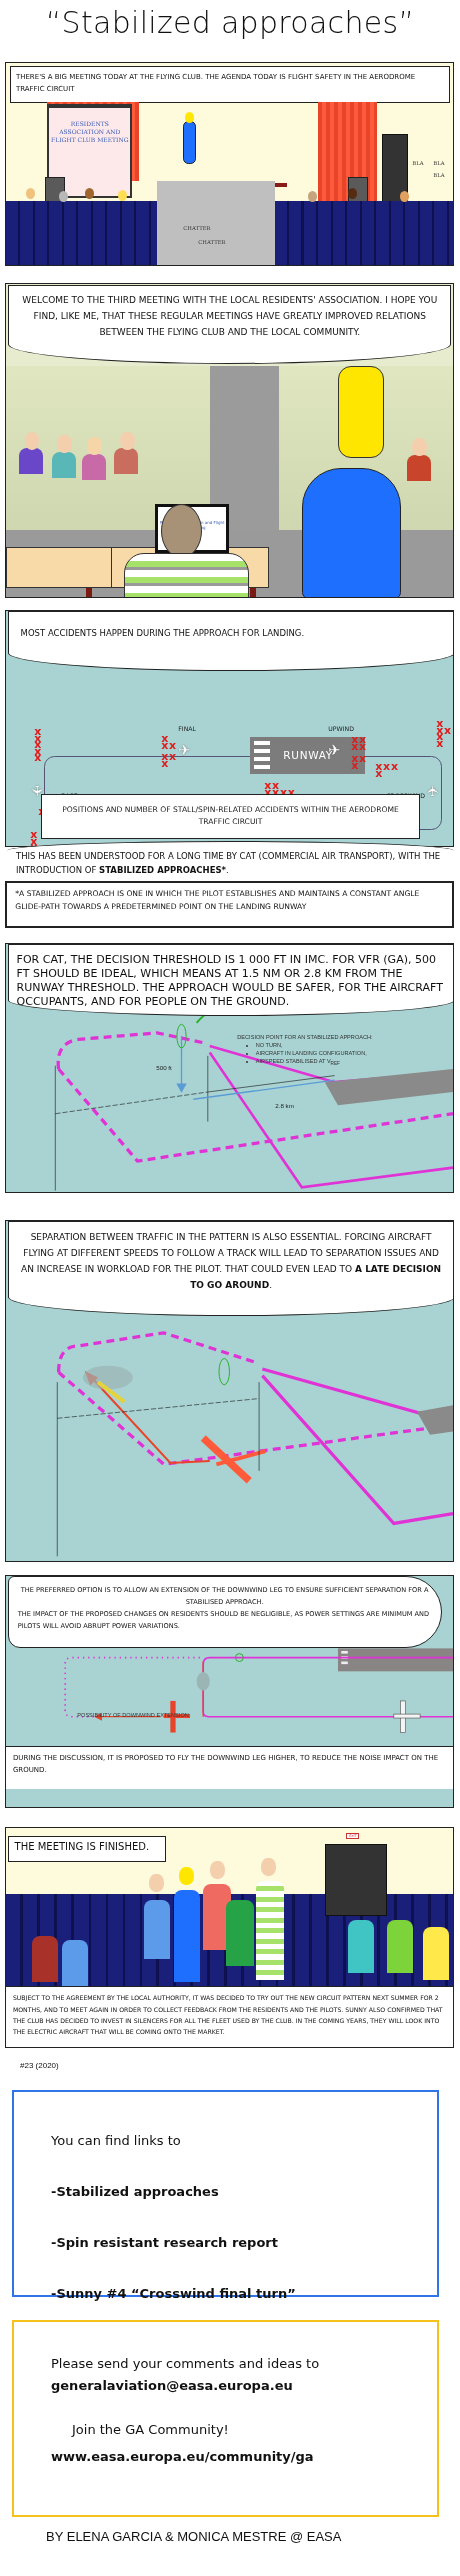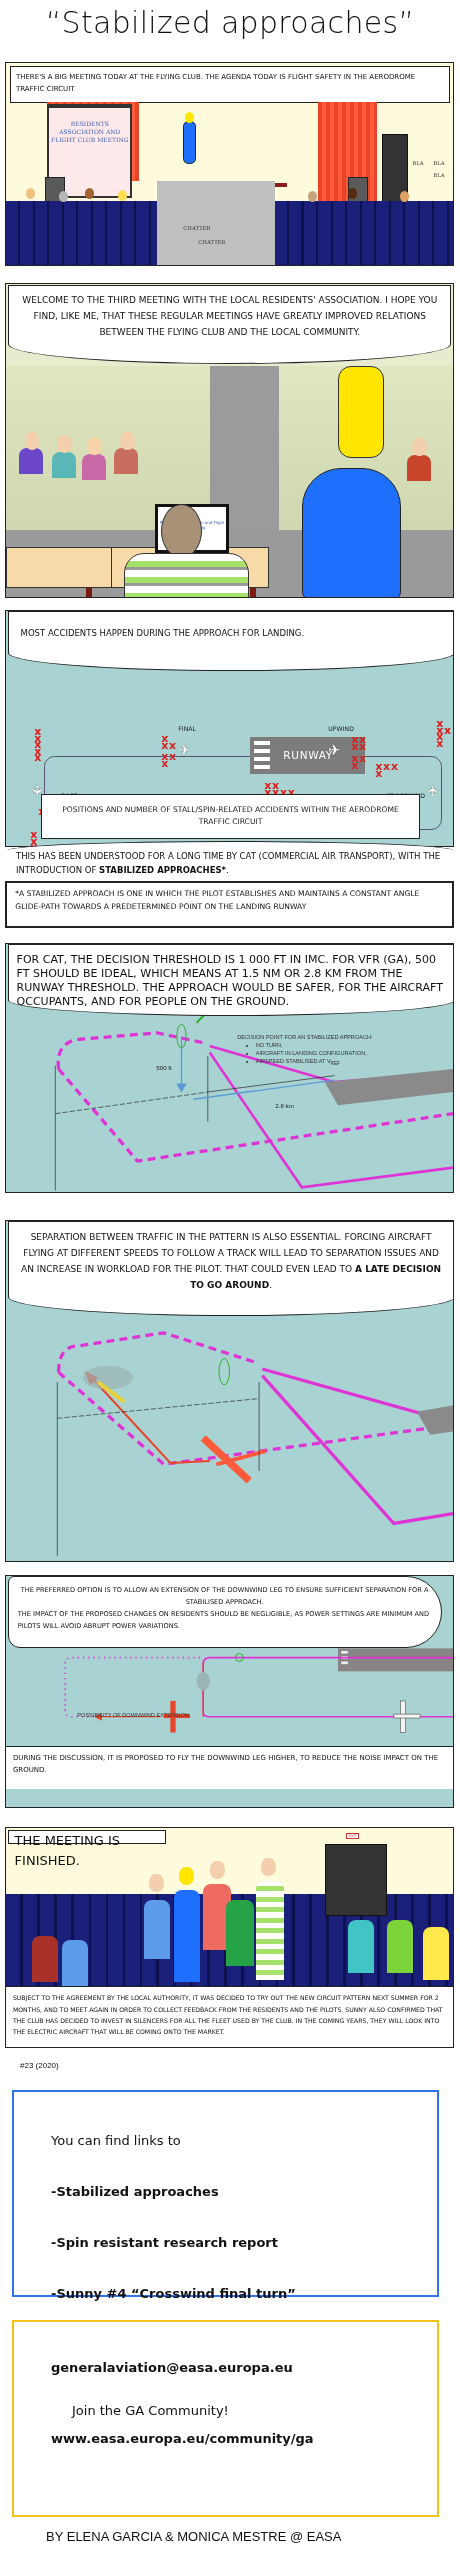--- a/index.html
+++ b/index.html
@@ -62,21 +62,21 @@
 
   
   #p6 { top: 1575px; height: 233px; background: #a9d3d3; }
   #p6 .speech { left: 1.3px; top: 0; width: 434px; height: 72px; text-align: left; font-size: 6.6px; line-height: 12px; padding: 6.6px 9.2px; border-radius: 6.6px 39px 39px 13px; }
   #p6 .speech .centered { display: block; text-align: center; }
   .ext-label { position: absolute; left: 71px; top: 135px; font-family: "Liberation Sans", sans-serif; font-size: 5.6px; color: #333; line-height: 8px; text-transform: uppercase; }
   .bottom-caption { position: absolute; left: 0; top: 170px; width: 447px; height: 62px; background: #fff; border-top: 1.3px solid #222; font-size: 7px; line-height: 12px; padding: 5.3px 6.6px; text-transform: uppercase; }
 
   
   #p7 { top: 1827px; height: 221px; background: #fdfbdc; }
-  #p7 .caption { left: 2px; top: 2px; width: 158px; height: 14px; font-size: 13px; line-height: 20px; padding-left: 5.3px; }
+  #p7 .caption { left: 2px; top: 8px; width: 158px; height: 26px; font-size: 10px; line-height: 20px; padding-left: 5.3px; }
   #p7 .bottom-caption { top: 158px; height: 62px; font-size: 6.2px; line-height: 11.2px; }
   .issue { position: absolute; left: 20px; top: 2061px; font-family: "Liberation Sans", sans-serif; font-size: 8px; color: #111; }
 
   
   .box { position: absolute; left: 12px; width: 427px; border: 2.6px solid #2f74e8; background: #fff; font-family: "DejaVu Sans", sans-serif; color: #111; }
   #links { top: 2090px; height: 207px; padding: 23px 0 0 37px; }
   #links .line { font-size: 13px; line-height: 25px; height: 51px; display: flex; align-items: center; }
   #links .bold { font-weight: bold; }
   #contact { top: 2320px; height: 197px; border-color: #f5c21b; padding: 33px 0 0 37px; }
   #contact .line { font-size: 13px; line-height: 18.4px; }
@@ -288,19 +288,20 @@
 
 <div class="box" id="links">
   <div class="line">You can find links to</div>
   <div class="line bold">-Stabilized approaches</div>
   <div class="line bold">-Spin resistant research report</div>
   <div class="line bold">-Sunny #4 “Crosswind final turn”</div>
   <div class="line">in the “related content” section</div>
 </div>
 
 <div class="box" id="contact">
+  <div class="line">Please send your comments and ideas to</div>
   <div class="line bold">generalaviation@easa.europa.eu</div>
   <div class="line gap">Join the GA Community!</div>
   <div class="line bold" style="margin-top:9.2px;">www.easa.europa.eu/community/ga</div>
 </div>
 
 <div class="byline">BY ELENA GARCIA &amp; MONICA MESTRE @ EASA</div>
 
 
 </body></html>

